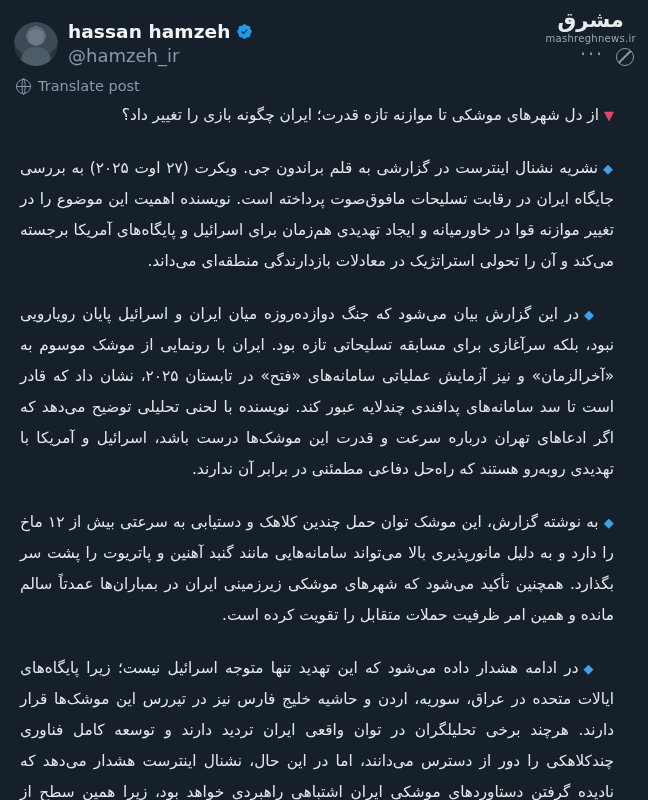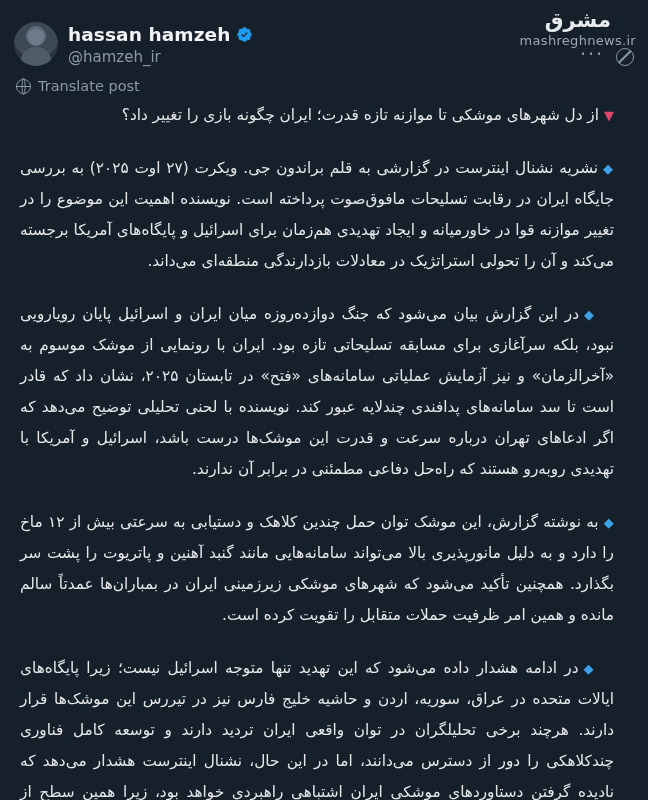--- a/index.html
+++ b/index.html
@@ -80,21 +80,21 @@
     color: #f2f4f5;
     letter-spacing: .1px;
   }
   .verified {
     width: 17px;
     height: 17px;
     display: inline-block;
     flex: 0 0 17px;
   }
   .handle {
-    font-size: 15px;
+    font-size: 18px;
     color: #8b98a5;
     margin-top: 3px;
   }
   .hdr-right {
     margin-left: auto;
     display: flex;
     align-items: flex-start;
     gap: 12px;
     padding-top: 6px;
   }
@@ -128,21 +128,21 @@
     text-align: center;
     direction: rtl;
   }
   .wm-logo {
     font-size: 21px;
     font-weight: bold;
     color: #e9ecef;
     letter-spacing: -1px;
   }
   .wm-sub {
-    font-size: 13px;
+    font-size: 10px;
     color: #9aa6b1;
     letter-spacing: .3px;
     margin-top: 1px;
     direction: ltr;
   }
 
   
   .translate {
     display: flex;
     direction: ltr;

